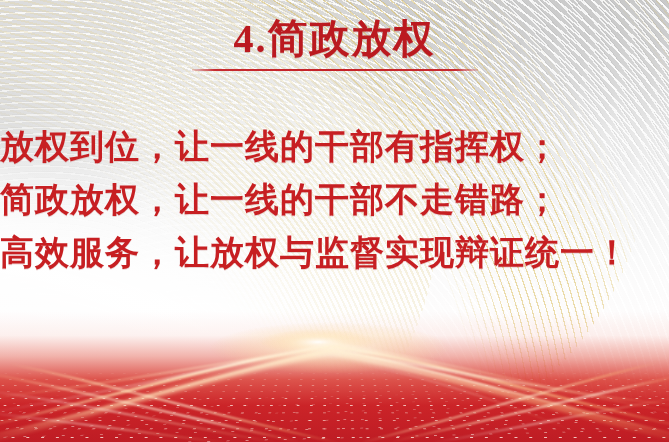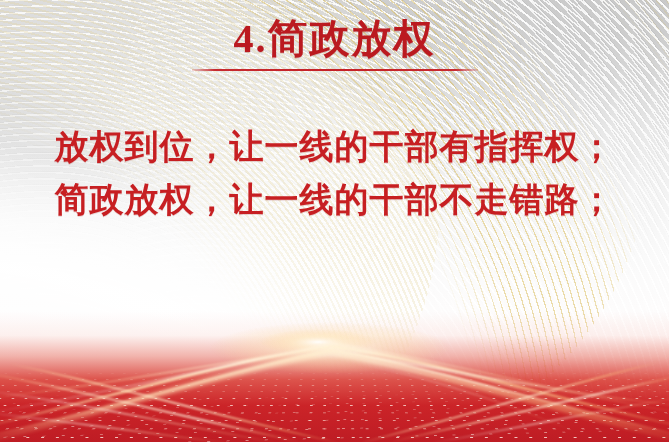--- a/index.html
+++ b/index.html
@@ -291,21 +291,20 @@
       rgba(197,32,38,1) 50%,
       rgba(197,32,38,0.95) 92%,
       rgba(200,35,40,0.15) 100%);
   }
 
   .body-block {
     position: absolute;
     top: 120px;
     left: 0;
     right: 0;
-    text-align: center;
   }
 
   .body-line {
     font-family: "Liberation Serif", "DejaVu Serif", serif;
     font-size: 34px;
     font-weight: bold;
     color: #c71f22;
     line-height: 53px;
     letter-spacing: 1px;
     white-space: nowrap;
@@ -405,16 +404,17 @@
   <div class="content">
 
     <div class="title-block">
       <div class="title">4.简政放权</div>
       <div class="title-rule"></div>
     </div>
 
     <div class="body-block">
       <div class="body-line">放权到位，让一线的干部有指挥权；</div>
       <div class="body-line">简政放权，让一线的干部不走错路；</div>
+      <div class="body-line">高效服务，让放权与监督实现辩证统一！</div>
     </div>
 
   </div>
 </div>
 
 </body></html>

